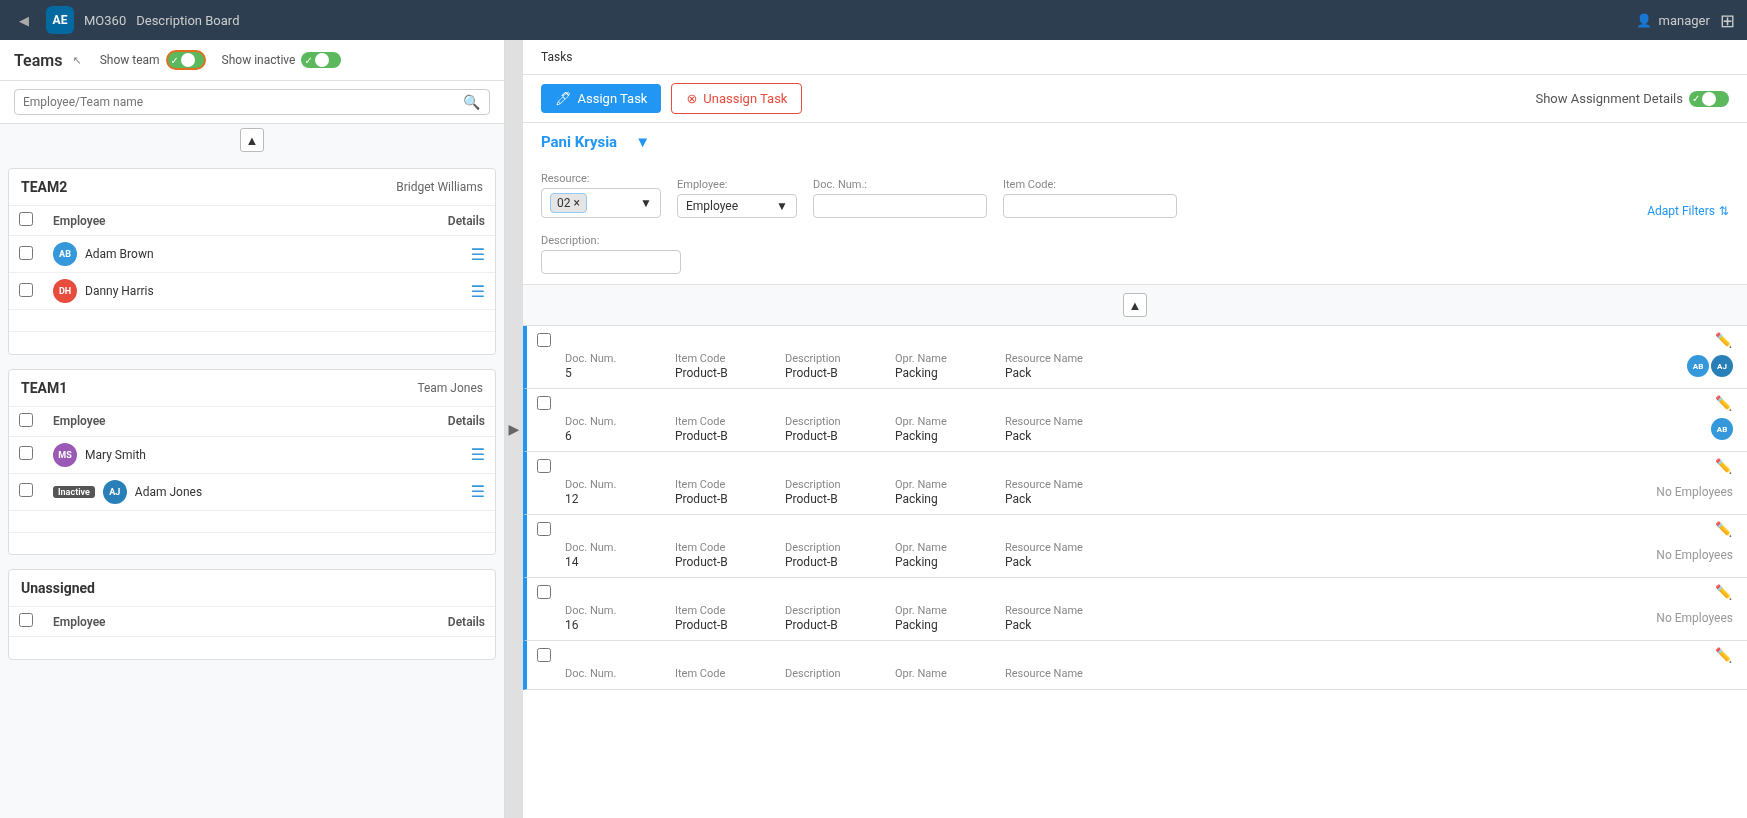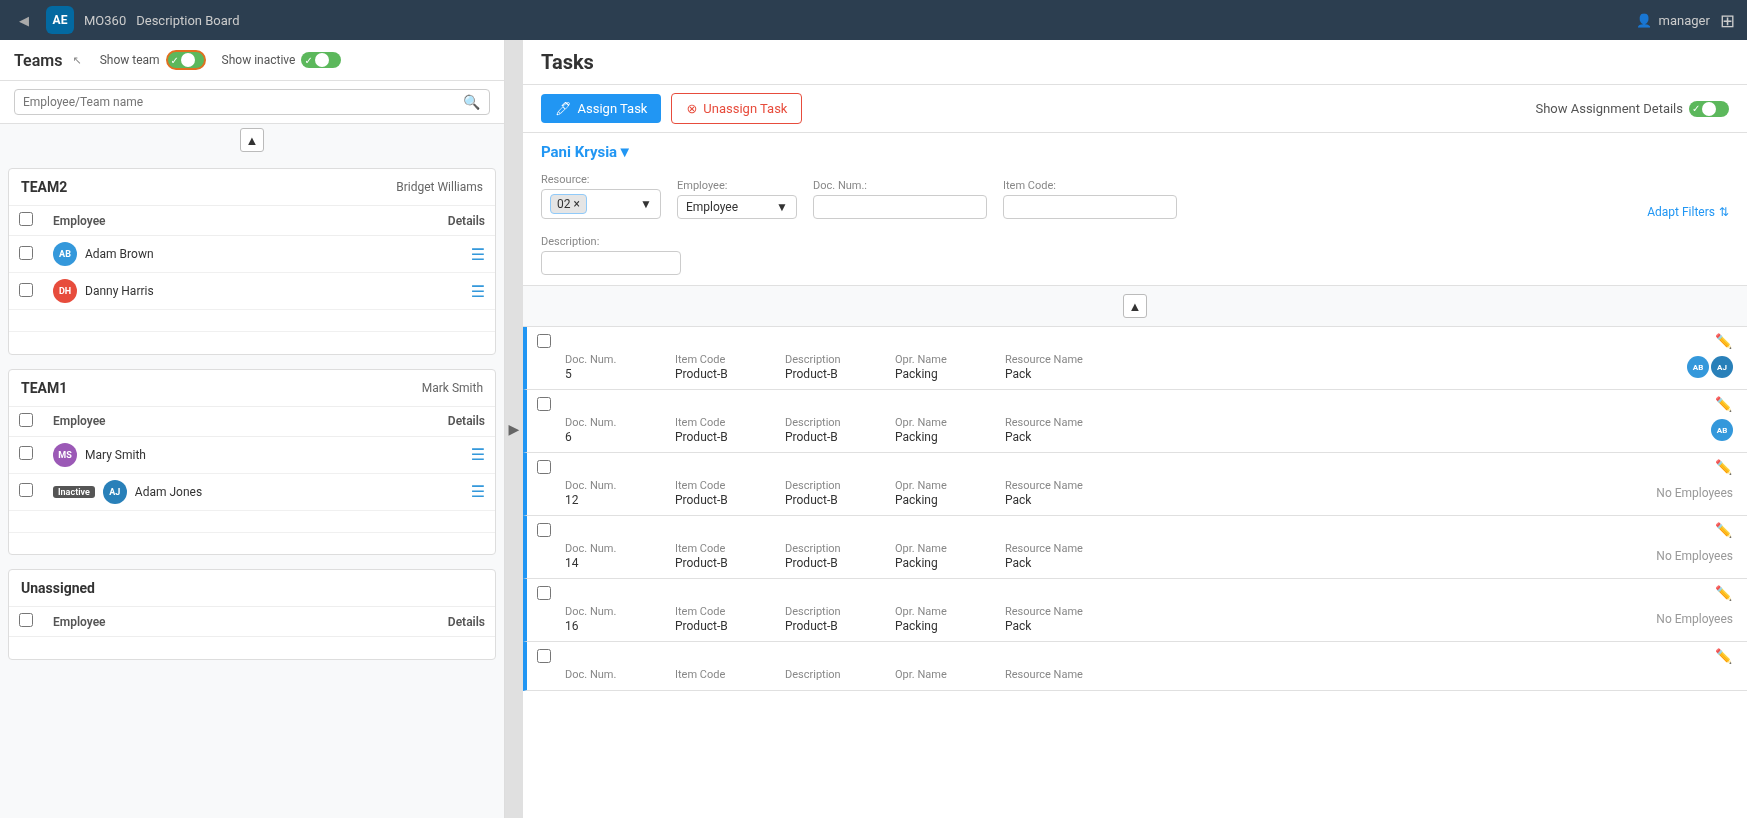--- a/index.html
+++ b/index.html
@@ -206,21 +206,21 @@
       overflow: hidden;
     }
 
     .right-header {
       padding: 10px 18px;
       border-bottom: 1px solid #e0e0e0;
       display: flex;
       align-items: center;
       gap: 12px;
     }
-    .right-title { font-size: 20px; font-weight: 700; color: #333; }
+    .right-title { font-size: 12px; font-weight: 400; color: #333; }
 
     .right-toolbar {
       padding: 8px 18px;
       display: flex;
       align-items: center;
       gap: 10px;
       border-bottom: 1px solid #e0e0e0;
     }
 
     .btn-assign {
@@ -252,22 +252,22 @@
     
     .person-header {
       padding: 10px 18px;
       border-bottom: 1px solid #e0e0e0;
     }
     .person-name {
       font-size: 15px;
       font-weight: 700;
       color: #2196F3;
       cursor: pointer;
-      display: flex; align-items: flex-end; gap: 0;
-      margin-bottom: 12px;
+      display: flex; align-items: flex-end; gap: 18px;
+      margin-bottom: 21px;
     }
 
     
     .filters-row {
       display: flex;
       align-items: flex-end;
       gap: 16px;
       flex-wrap: wrap;
     }
     .filter-group { display: flex; flex-direction: column; gap: 3px; }
@@ -465,21 +465,21 @@
             <tr>
                 <td colspan="3" style="height:22px;"></td>
               </tr>
           </tbody>
         </table>
       </div>
 
       <div class="team-card">
         <div class="team-card-header">
           <span class="team-name">TEAM1</span>
-          <span class="team-leader">Mark Smith</span>
+          <span class="team-leader">Team Jones</span>
         </div>
         <table class="team-table">
           <thead>
             <tr>
               <th class="check-col"><input type="checkbox" class="checkbox" style=""></th>
               <th>Employee</th>
               <th class="details-col">Details</th>
             </tr>
           </thead>
           <tbody>

